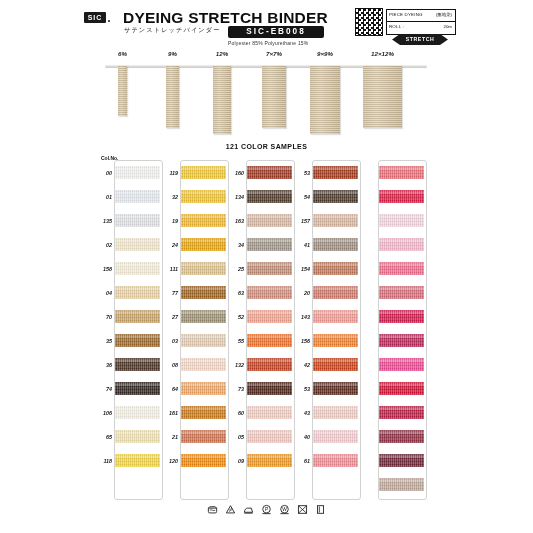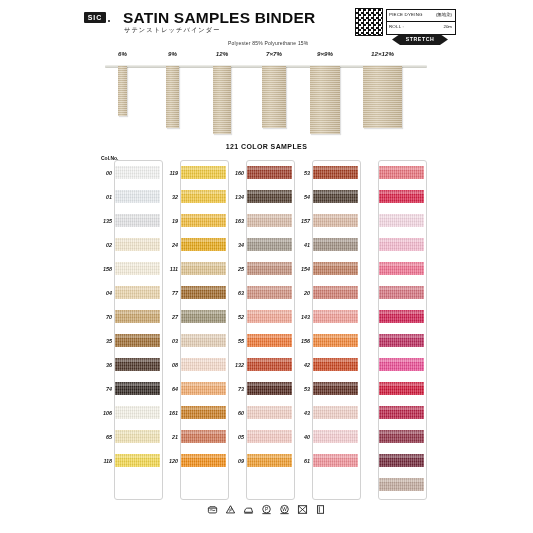--- a/index.html
+++ b/index.html
@@ -64,22 +64,23 @@
   .care svg{display:block;}
 </style>
 </head>
 <body>
 
 <div class="page">
 
   <div class="header">
     <div class="sic-logo">SIC</div>
     <div class="sic-logo-dot"></div>
-    <div class="title">SATIN SAMPLES BINDER</div>
+    <div class="title">DYEING STRETCH BINDER</div>
     <div class="subtitle">サテンストレッチバインダー</div>
+    <div class="code-badge">SIC-EB008</div>
     <div class="composition">Polyester 85%  Polyurethane 15%</div>
 
     <div class="qr"></div>
 
     <div class="infobox">
       <div class="row">
         <span class="lbl">PIECE DYEING</span>
         <span class="val">(無地染)</span>
       </div>
       <div class="row">

